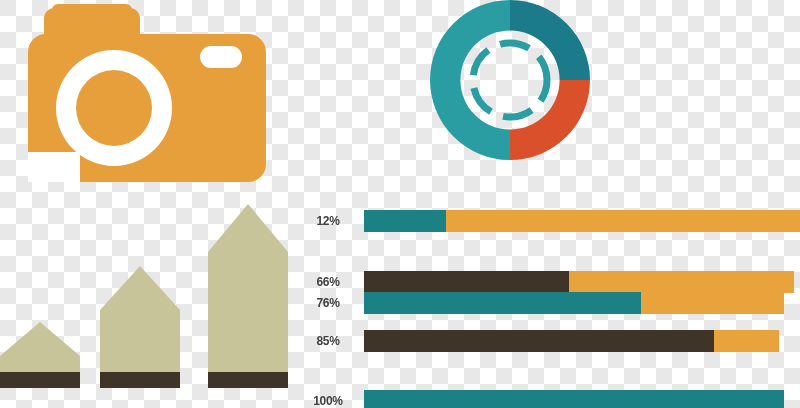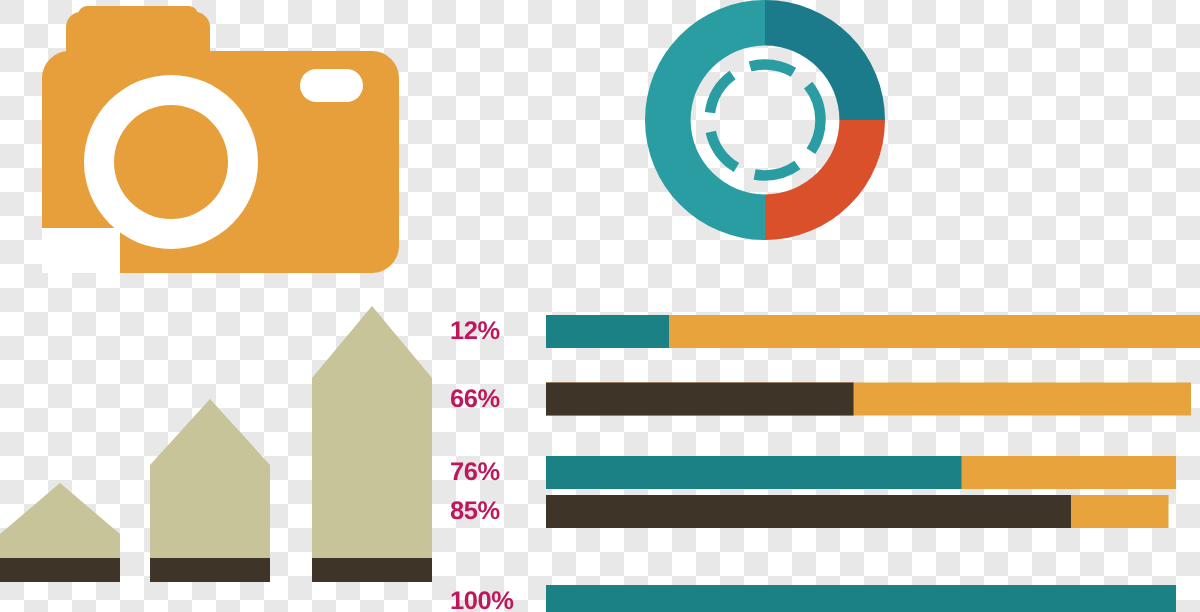--- a/index.html
+++ b/index.html
@@ -57,22 +57,22 @@
     border-right:var(--half) solid transparent;
     border-bottom:var(--rh) solid #c7c49a;
   }
   .house .shaft{width:var(--w);height:var(--sh);background:#c7c49a;}
   .house .base{width:var(--w);height:16px;background:#3e3528;}
 
   
   .bars{position:absolute;left:300px;top:200px;width:500px;height:208px;}
   .bar-row{position:absolute;left:0;height:22px;display:flex;align-items:center;}
   .bar-label{
-    width:56px;text-align:left;padding-right:8px;
-    color:#be185d;font-weight:bold;font-size:17px;line-height:22px;
+    width:56px;text-align:center;padding-right:8px;
+    color:#404040;font-weight:bold;font-size:12px;line-height:22px;
     letter-spacing:-0.3px;
   }
   .bar-track{position:relative;height:22px;}
   .seg{position:absolute;top:0;height:22px;}
   .seg-teal{background:#1b8184;}
   .seg-dark{background:#3e3528;}
   .seg-orange{background:#e8a33d;}
 </style>
 </head>
 <body>
@@ -126,29 +126,29 @@
   <div class="bars">
 
     <div class="bar-row" style="top:10px;">
       <div class="bar-label">12%</div>
       <div class="bar-track" style="width:440px;">
         <div class="seg seg-orange" style="left:0;width:440px;"></div>
         <div class="seg seg-teal" style="left:0;width:82px;"></div>
       </div>
     </div>
 
-    <div class="bar-row" style="top:55px;">
+    <div class="bar-row" style="top:71px;">
       <div class="bar-label">66%</div>
       <div class="bar-track" style="width:430px;">
         <div class="seg seg-orange" style="left:0;width:430px;"></div>
         <div class="seg seg-dark" style="left:0;width:205px;"></div>
       </div>
     </div>
 
-    <div class="bar-row" style="top:104px;">
+    <div class="bar-row" style="top:92px;">
       <div class="bar-label">76%</div>
       <div class="bar-track" style="width:420px;">
         <div class="seg seg-orange" style="left:0;width:420px;"></div>
         <div class="seg seg-teal" style="left:0;width:277px;"></div>
       </div>
     </div>
 
     <div class="bar-row" style="top:130px;">
       <div class="bar-label">85%</div>
       <div class="bar-track" style="width:415px;">

